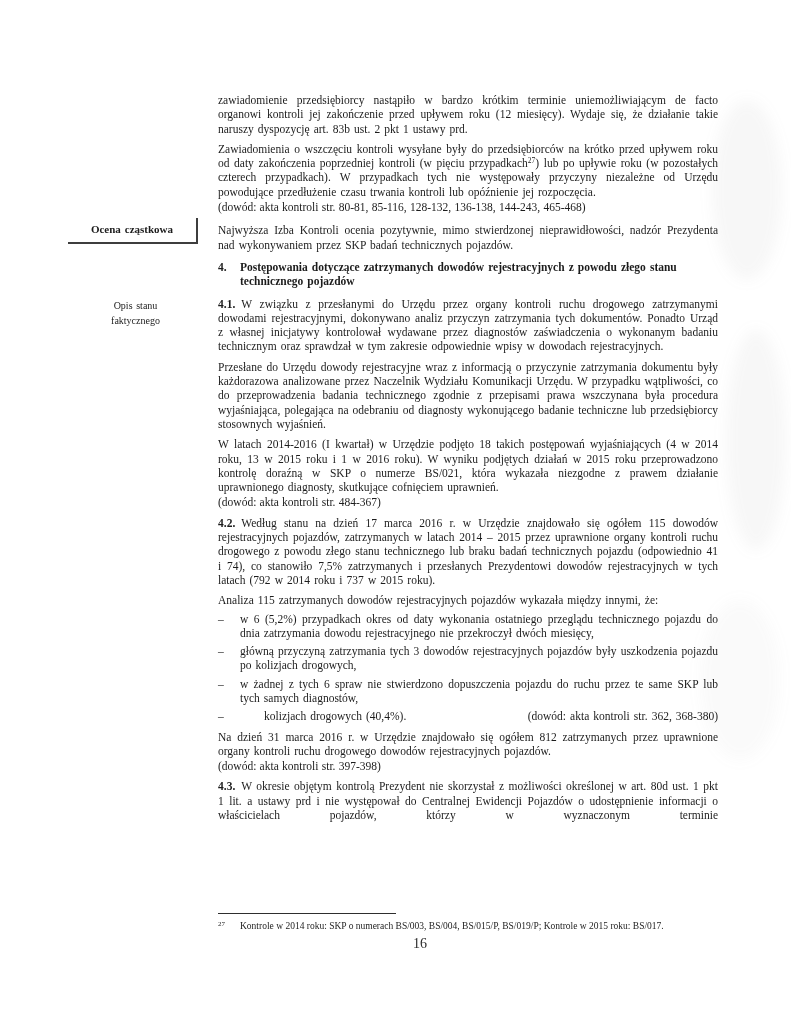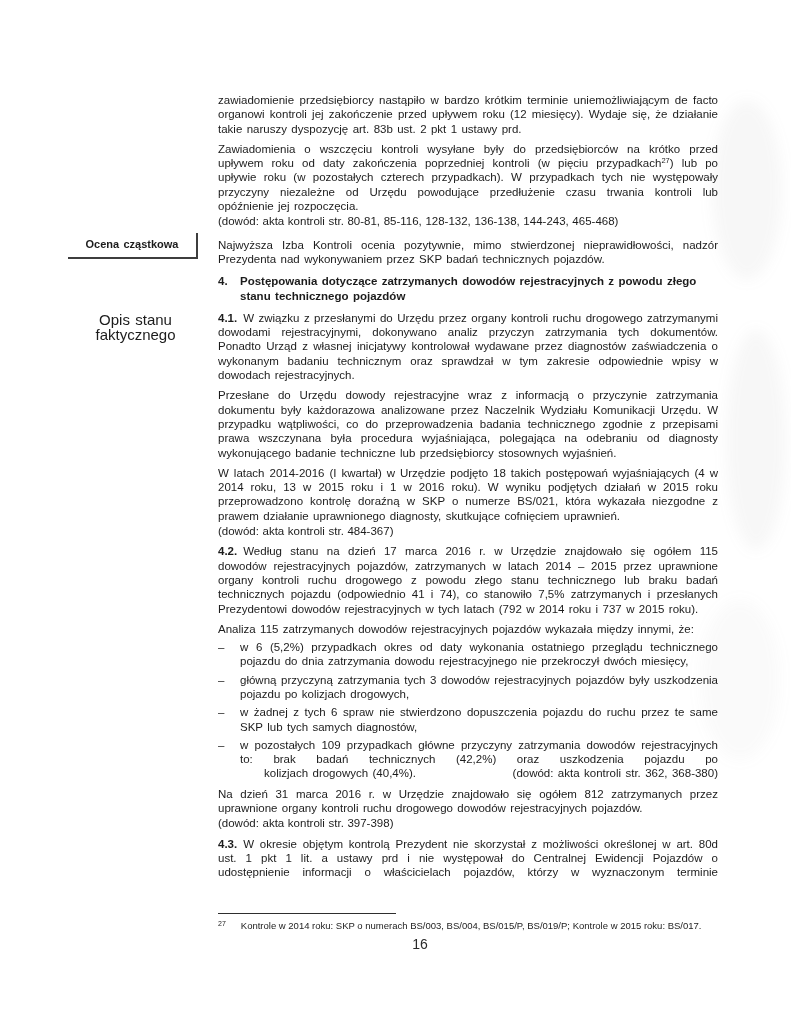--- a/index.html
+++ b/index.html
@@ -1,19 +1,19 @@
 <!DOCTYPE html>
 <html><head>
 <meta charset="utf-8">
 <style>
   html,body { margin:0; padding:0; background:#e8e8e8; }
   .page {
     position:relative; width:791px; height:1024px; margin:0 auto;
     background:#ffffff; overflow:hidden;
-    font-family:Liberation Sans, sans-serif; color:#1c1c1c;
+    font-family:Liberation Serif, serif; color:#1c1c1c;
   }
   .col {
     position:absolute; left:218px; top:93px; width:500px;
     font-size:11.5px; line-height:14.3px; text-align:justify; word-spacing:1.2px;
   }
   .p { margin-top:6px; position:relative; }
   .first { margin-top:0; }
   .dowod { margin-top:1px; text-align:left; word-spacing:0.4px; }
   .lead b { margin-right:6px; }
   .hang { display:flex; margin-top:8px; font-weight:bold; }
@@ -27,21 +27,21 @@
   .jline { display:flex; justify-content:space-between;margin-left:24px; }
   sup.s27 { font-size:7.5px; vertical-align:4px; line-height:0; }
   .ocena-box {
     position:absolute; left:-150px; top:-5px; width:130px; height:26px;
     border-right:2px solid #3d3d3d; border-bottom:2px solid #3d3d3d;
     box-sizing:border-box; font-weight:bold; text-align:center; padding-top:4px;
     font-size:11px; line-height:14px;
   }
   .opis-label {
     position:absolute; left:-131px; top:1px; width:97px;
-    text-align:center; line-height:15px; font-size:15px; font-weight:normal;
+    text-align:center; line-height:15px; font-size:10px; font-weight:normal;
   }
   .footrule { position:absolute; left:218px; top:913px; width:178px; border-top:1.5px solid #2e2e2e; }
   .footnote { position:absolute; left:218px; top:920px; width:520px; font-size:9.5px; color:#232323; text-align:left; }
   .footnote .fmark { font-size:7px; vertical-align:3px; margin-right:15px; }
   .pagenum { position:absolute; left:218px; top:936px; width:404px; text-align:center; font-size:14px; color:#2a2a2a; }
   .noise { position:absolute; background:rgba(120,120,120,0.06); border-radius:50%; filter:blur(7px); }
   .n1 { left:712px; top:100px;  width:70px; height:180px; }
   .n2 { left:726px; top:330px; width:60px; height:220px; }
   .n3 { left:700px; top:600px; width:80px; height:160px; background:rgba(120,120,120,0.04); }
 </style>
@@ -111,21 +111,20 @@
     </div>
 
     <div class="bullet">
       <span class="dash">–</span>
       <span class="btxt">w żadnej z tych 6 spraw nie stwierdzono dopuszczenia pojazdu do ruchu przez te same SKP lub tych samych diagnostów,</span>
     </div>
 
     <div class="bullet">
       <span class="dash">–</span>
       <span class="btxt">
-        <span class="jlast" style="display:block;">w pozostałych 109 przypadkach główne przyczyny zatrzymania dowodów rejestracyjnych to: brak badań technicznych (42,2%) oraz uszkodzenia pojazdu po</span>
         <span class="jline">
           <span>kolizjach drogowych (40,4%).</span>
           <span>(dowód: akta kontroli str. 362, 368-380)</span>
         </span>
       </span>
     </div>
 
     <div class="p">
       <span>Na dzień 31 marca 2016 r. w Urzędzie znajdowało się ogółem 812 zatrzymanych przez uprawnione organy kontroli ruchu drogowego dowodów rejestracyjnych pojazdów.</span>
     </div>

